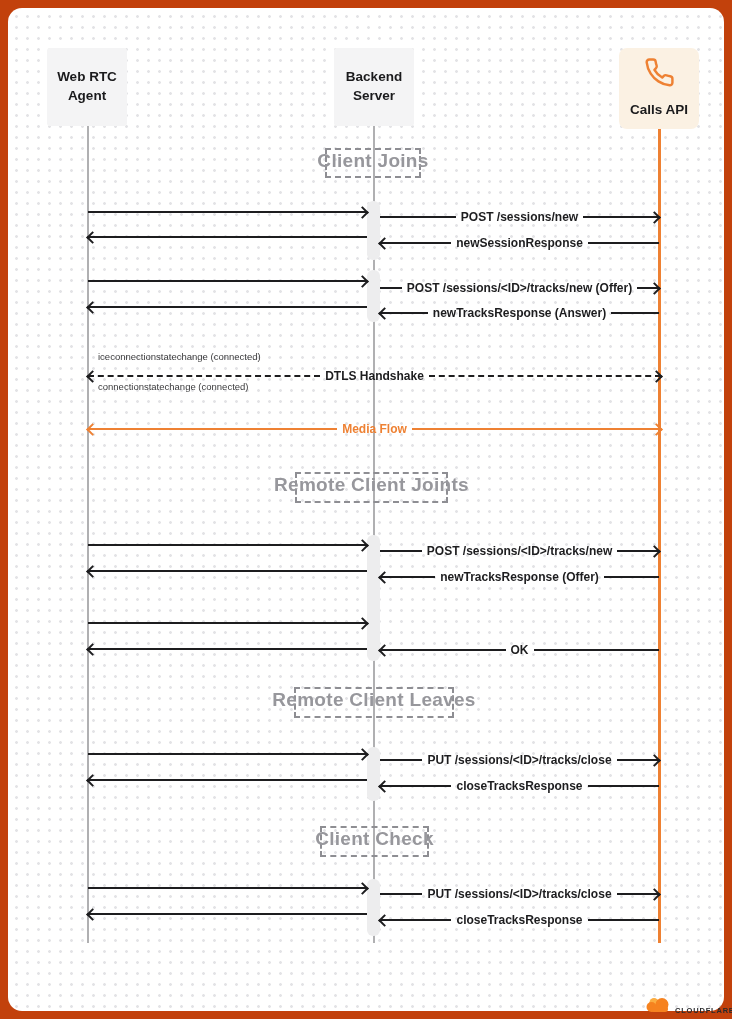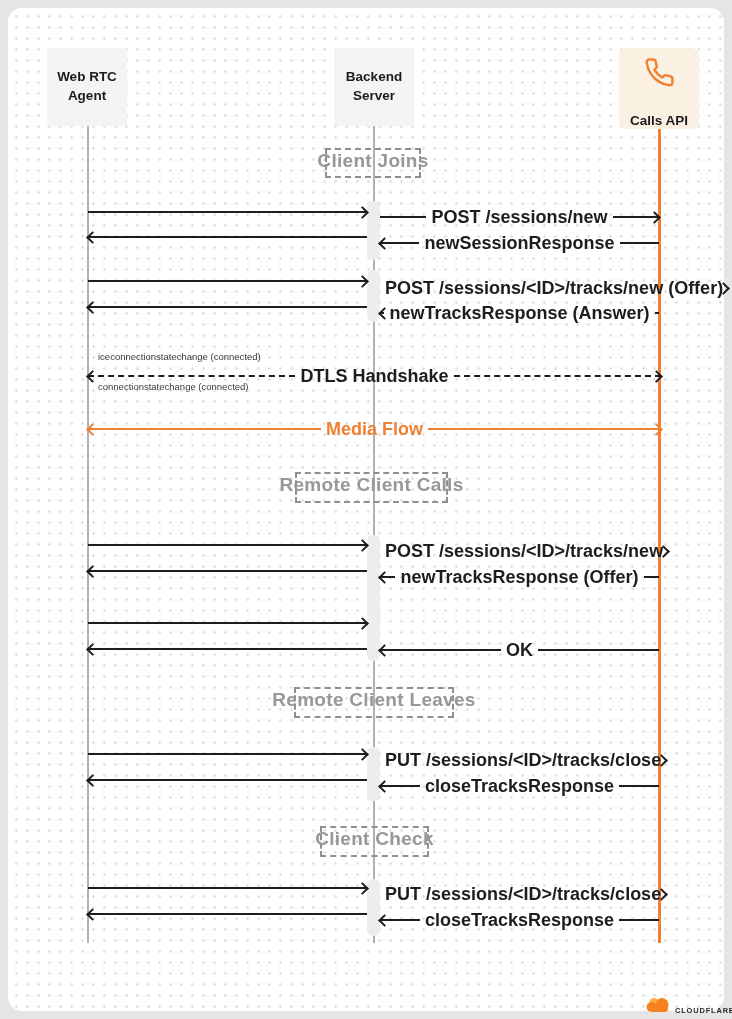--- a/index.html
+++ b/index.html
@@ -4,52 +4,52 @@
 <style>
   :root{
     --ink:#1d1d1f;
     --orange:#EE8133;
     --lifeline:#b0b0b2;
     --boxgray:#f4f4f5;
     --dashgray:#8e8e93;
   }
   *{margin:0;padding:0;box-sizing:border-box;}
   html,body{width:732px;height:1019px;background:#ffffff;font-family:"Liberation Sans",sans-serif;}
-  .page{position:relative;width:732px;height:1019px;background:#e5e5e5;overflow:hidden;}
+  .page{position:relative;width:732px;height:1019px;background:#c2410c;overflow:hidden;}
   .card{
     position:absolute;left:8px;top:8px;width:716px;height:1003px;border-radius:14px;
     background-color:#ffffff;
     background-image:radial-gradient(circle,#e3e3e6 1.3px,transparent 1.5px);
     background-size:11px 11px;background-position:3px 3px;
   }
   
   .lifeline{position:absolute;width:2px;background:var(--lifeline);}
   .lifeline.orange{background:var(--orange);width:2.5px;}
   
   .act{position:absolute;left:359px;width:13px;background:#ededee;border-radius:6px;}
   
   .actor{
     position:absolute;background:var(--boxgray);border-radius:3px;
     display:flex;flex-direction:column;align-items:center;justify-content:center;
     font-weight:700;font-size:13.5px;color:#1b1b1d;text-align:center;line-height:1.4;
   }
   .actor .actor-label{white-space:pre-line;}
   .actor.calls{background:#FBF1E3;border-radius:8px;justify-content:flex-start;padding-top:9px;}
-  .actor.calls .actor-label{margin-top:18px;}
+  .actor.calls .actor-label{margin-top:7px;}
   
   .section{
     position:absolute;border:2px dashed var(--dashgray);
     display:flex;align-items:flex-start;justify-content:center;
     font-size:19px;font-weight:600;color:#97979c;letter-spacing:.3px;white-space:nowrap;
   }
   
   .msg{position:absolute;display:flex;align-items:center;height:16px;}
   .msg .seg{flex:1 1 0;height:0;border-top:2px solid var(--ink);}
   .msg.dashed .seg{border-top:2.5px dashed var(--ink);}
-  .msg .lbl{flex:0 0 auto;font-weight:700;font-size:18px;color:var(--ink);padding:0 5px;white-space:nowrap;line-height:1;}
+  .msg .lbl{flex:0 0 auto;font-weight:700;font-size:12px;color:var(--ink);padding:0 5px;white-space:nowrap;line-height:1;}
   .head-r{flex:0 0 auto;width:9px;height:9px;border-top:2.5px solid var(--ink);border-right:2.5px solid var(--ink);transform:rotate(45deg);margin-left:-9px;}
   .head-l{flex:0 0 auto;width:9px;height:9px;border-bottom:2.5px solid var(--ink);border-left:2.5px solid var(--ink);transform:rotate(45deg);margin-right:-9px;}
   .msg.orange .seg{border-color:var(--orange);}
   .msg.orange .lbl{color:var(--orange);}
   .msg.orange .head-r{border-color:var(--orange);}
   .msg.orange .head-l{border-color:var(--orange);}
   
   .event-note{position:absolute;font-size:9.5px;color:#3a3a3c;white-space:nowrap;}
   
   .footer-title{position:absolute;left:28px;top:986px;font-size:18px;font-weight:700;letter-spacing:.3px;color:#1d1d1f;}
@@ -86,21 +86,21 @@
           <path d="M22 16.92v3a2 2 0 0 1-2.18 2 19.79 19.79 0 0 1-8.63-3.07 19.5 19.5 0 0 1-6-6A19.79 19.79 0 0 1 2.08 4.18 2 2 0 0 1 4.06 2h3a2 2 0 0 1 2 1.72c.12.96.36 1.9.7 2.81a2 2 0 0 1-.45 2.11L8.09 9.91a16 16 0 0 0 6 6l1.27-1.27a2 2 0 0 1 2.11-.45c.91.34 1.85.58 2.81.7A2 2 0 0 1 22 16.92z"></path>
         </svg>
       </span>
       <span class="actor-label">Calls API</span>
     </div>
 
     <div class="section" style="left:317px;top:140px;width:96px;height:30px">
       <span>Client Joins</span>
     </div>
     <div class="section" style="left:287px;top:464px;width:153px;height:31px">
-      <span>Remote Client Calls</span>
+      <span>Remote Client Joints</span>
     </div>
     <div class="section" style="left:286px;top:679px;width:160px;height:31px">
       <span>Remote Client Leaves</span>
     </div>
     <div class="section" style="left:312px;top:818px;width:109px;height:31px">
       <span>Client Check</span>
     </div>
 
     <div class="msg" style="left:80px;top:196px;width:279px">
       <i class="seg"></i>

